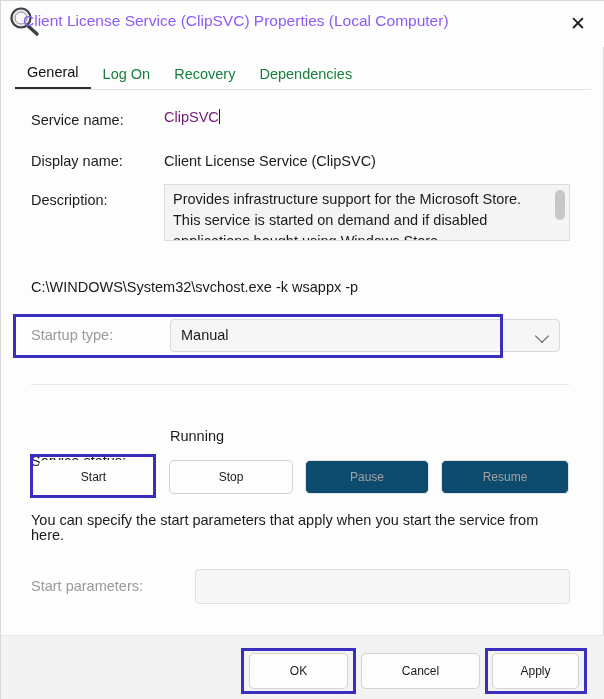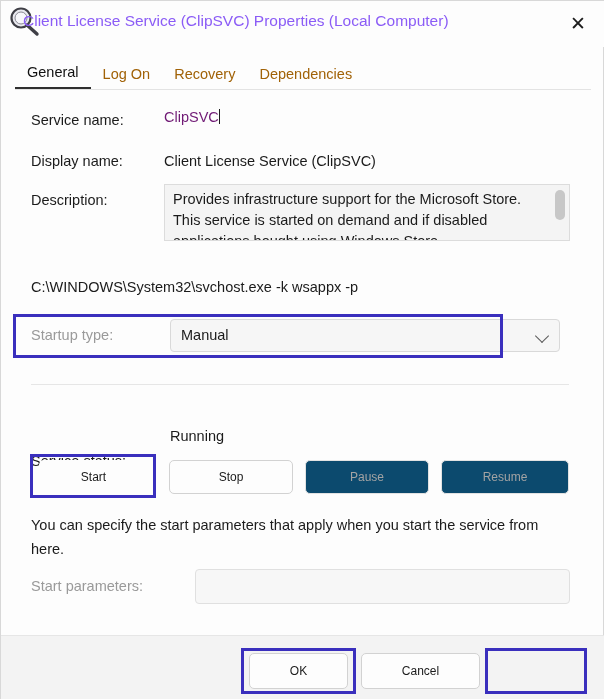--- a/index.html
+++ b/index.html
@@ -52,21 +52,21 @@
   
   .tabstrip {
     position: absolute;
     left: 14px; top: 58px;
     height: 30px;
     display: flex;
     align-items: flex-end;
   }
   .tab {
     font-size: 14.5px;
-    color: #a16207;
+    color: #15803d;
     padding: 0 12px 7px 12px;
     white-space: nowrap;
     cursor: default;
   }
   .tab.active {
     font-weight: normal;
     color: #111;
     border-bottom: 2px solid #2f2f2f;
   }
   .tab-underline-full {
@@ -191,21 +191,21 @@
     background: #f7f7f7;
     border: 1px solid #e0e0e0;
     border-radius: 4px;
   }
   
   .hint {
     position: absolute;
     left: 30px; top: 512px;
     width: 540px;
     font-size: 14.5px;
-    line-height: 24px;
+    line-height: 15px;
     color: #1b1b1b;
   }
   
   .bottombar {
     position: absolute;
     left: 0; top: 634px;
     width: 604px; height: 65px;
     background: #f3f3f3;
     border-top: 1px solid #e6e6e6;
   }
@@ -274,19 +274,20 @@
   <div class="btn disabled" style="left:440px; top:459px; width:128px;">Resume</div>
 
   <div class="hint">You can specify the start parameters that apply when you start the service from here.</div>
 
   <div class="label dim" style="left:30px; top:577px;">Start parameters:</div>
   <div class="param-field" placeholder=""></div>
 
   <div class="bottombar"></div>
   <div class="btn" style="left:248px; top:652px; width:99px; height:36px;">OK</div>
   <div class="btn" style="left:360px; top:652px; width:119px; height:36px;">Cancel</div>
+  <div class="btn" style="left:491px; top:652px; width:87px; height:36px;">Apply</div>
 
   <div class="hl" style="left:12px; top:313px; width:490px; height:44px;"></div>
   <div class="hl" style="left:29px; top:453px; width:126px; height:44px;"></div>
   <div class="hl" style="left:240px; top:647px; width:115px; height:46px;"></div>
   <div class="hl" style="left:484px; top:647px; width:102px; height:46px;"></div>
 
 </div>
 
 </body></html>

